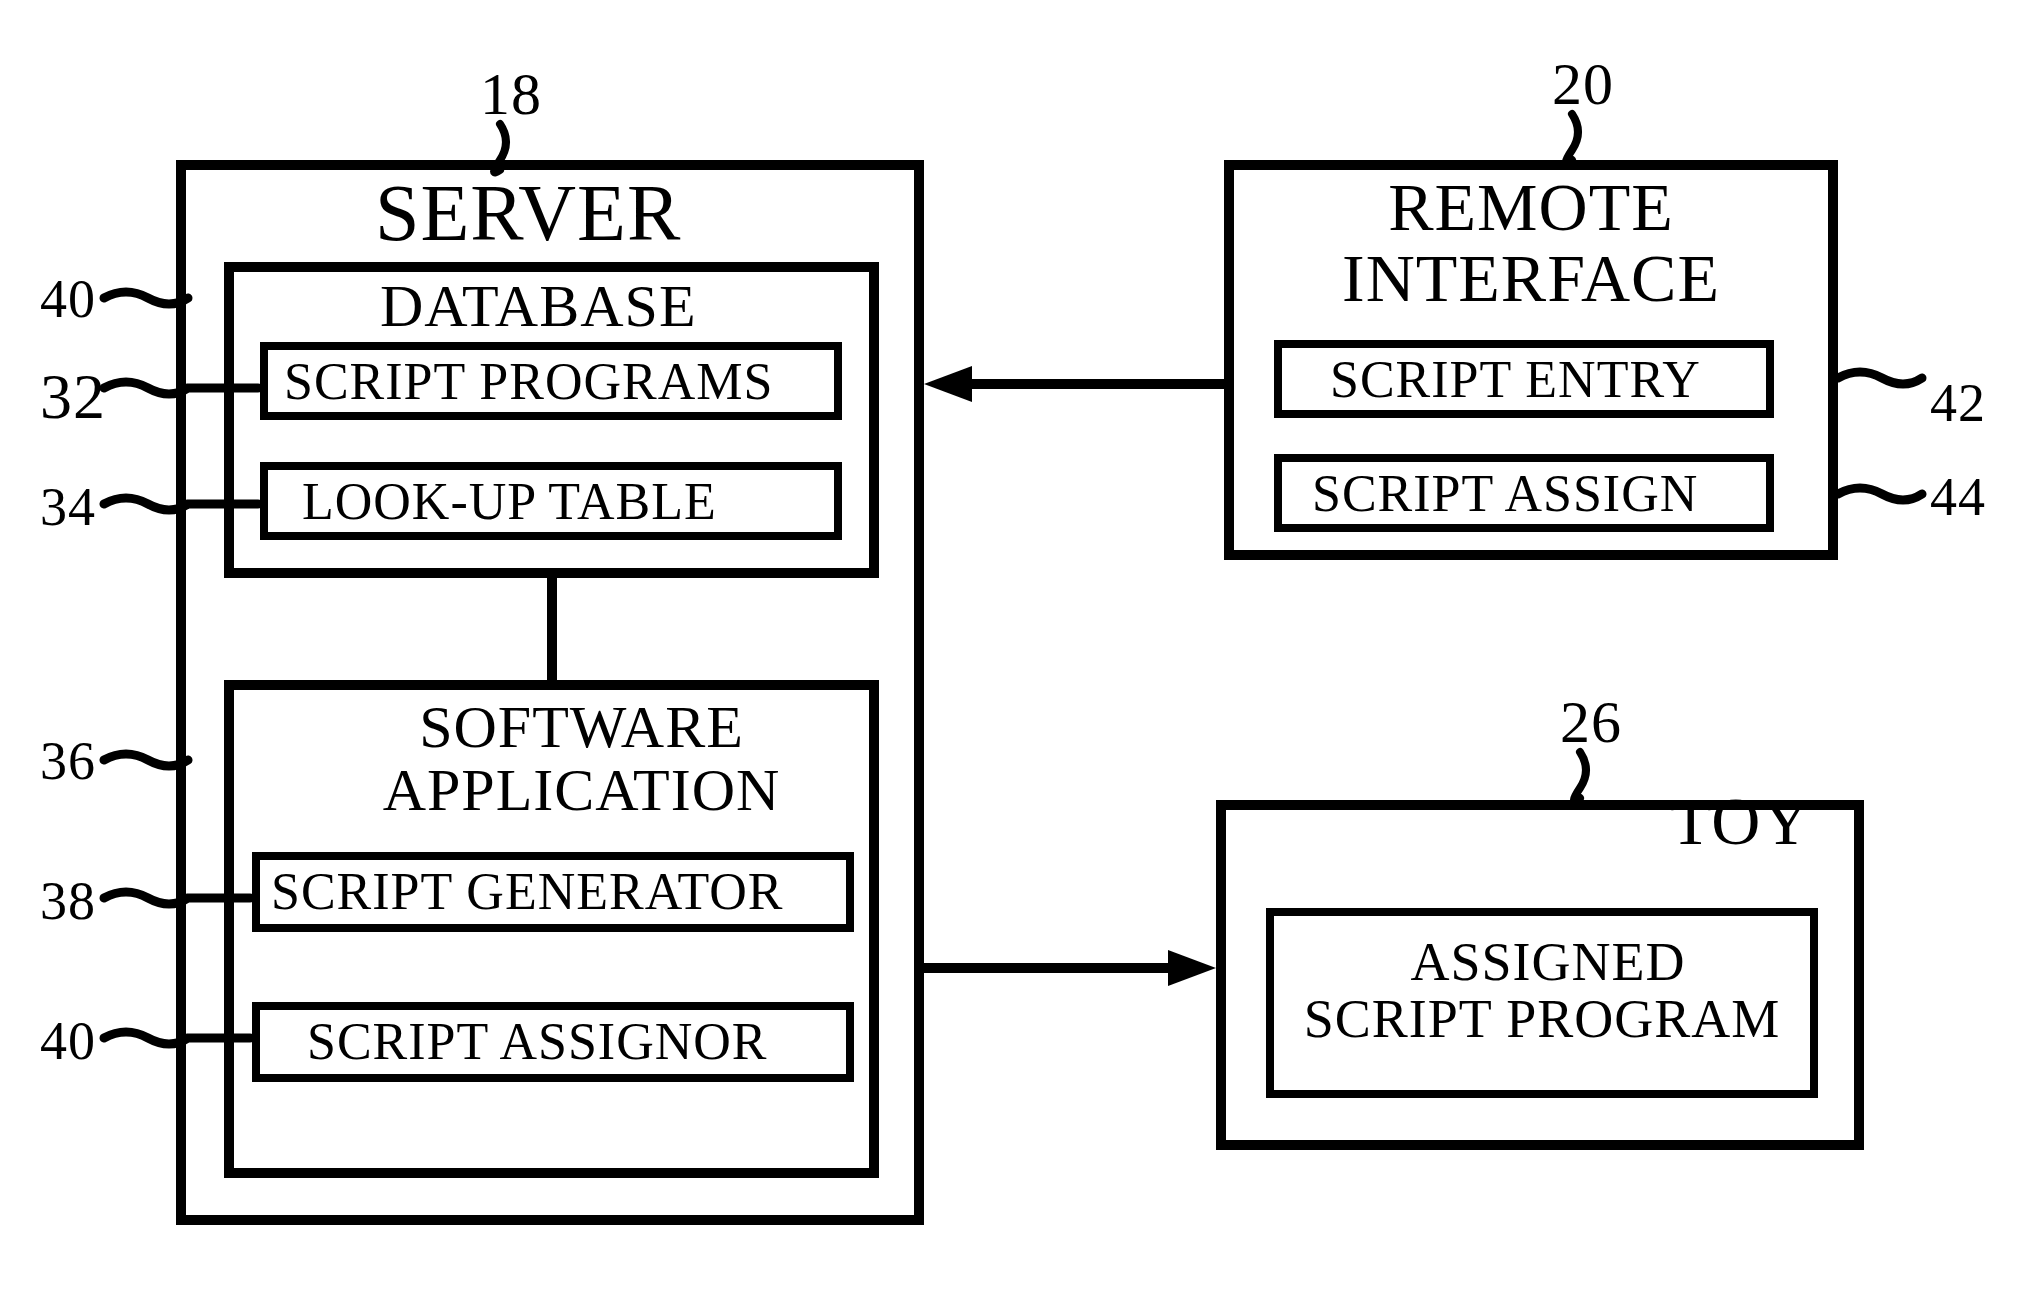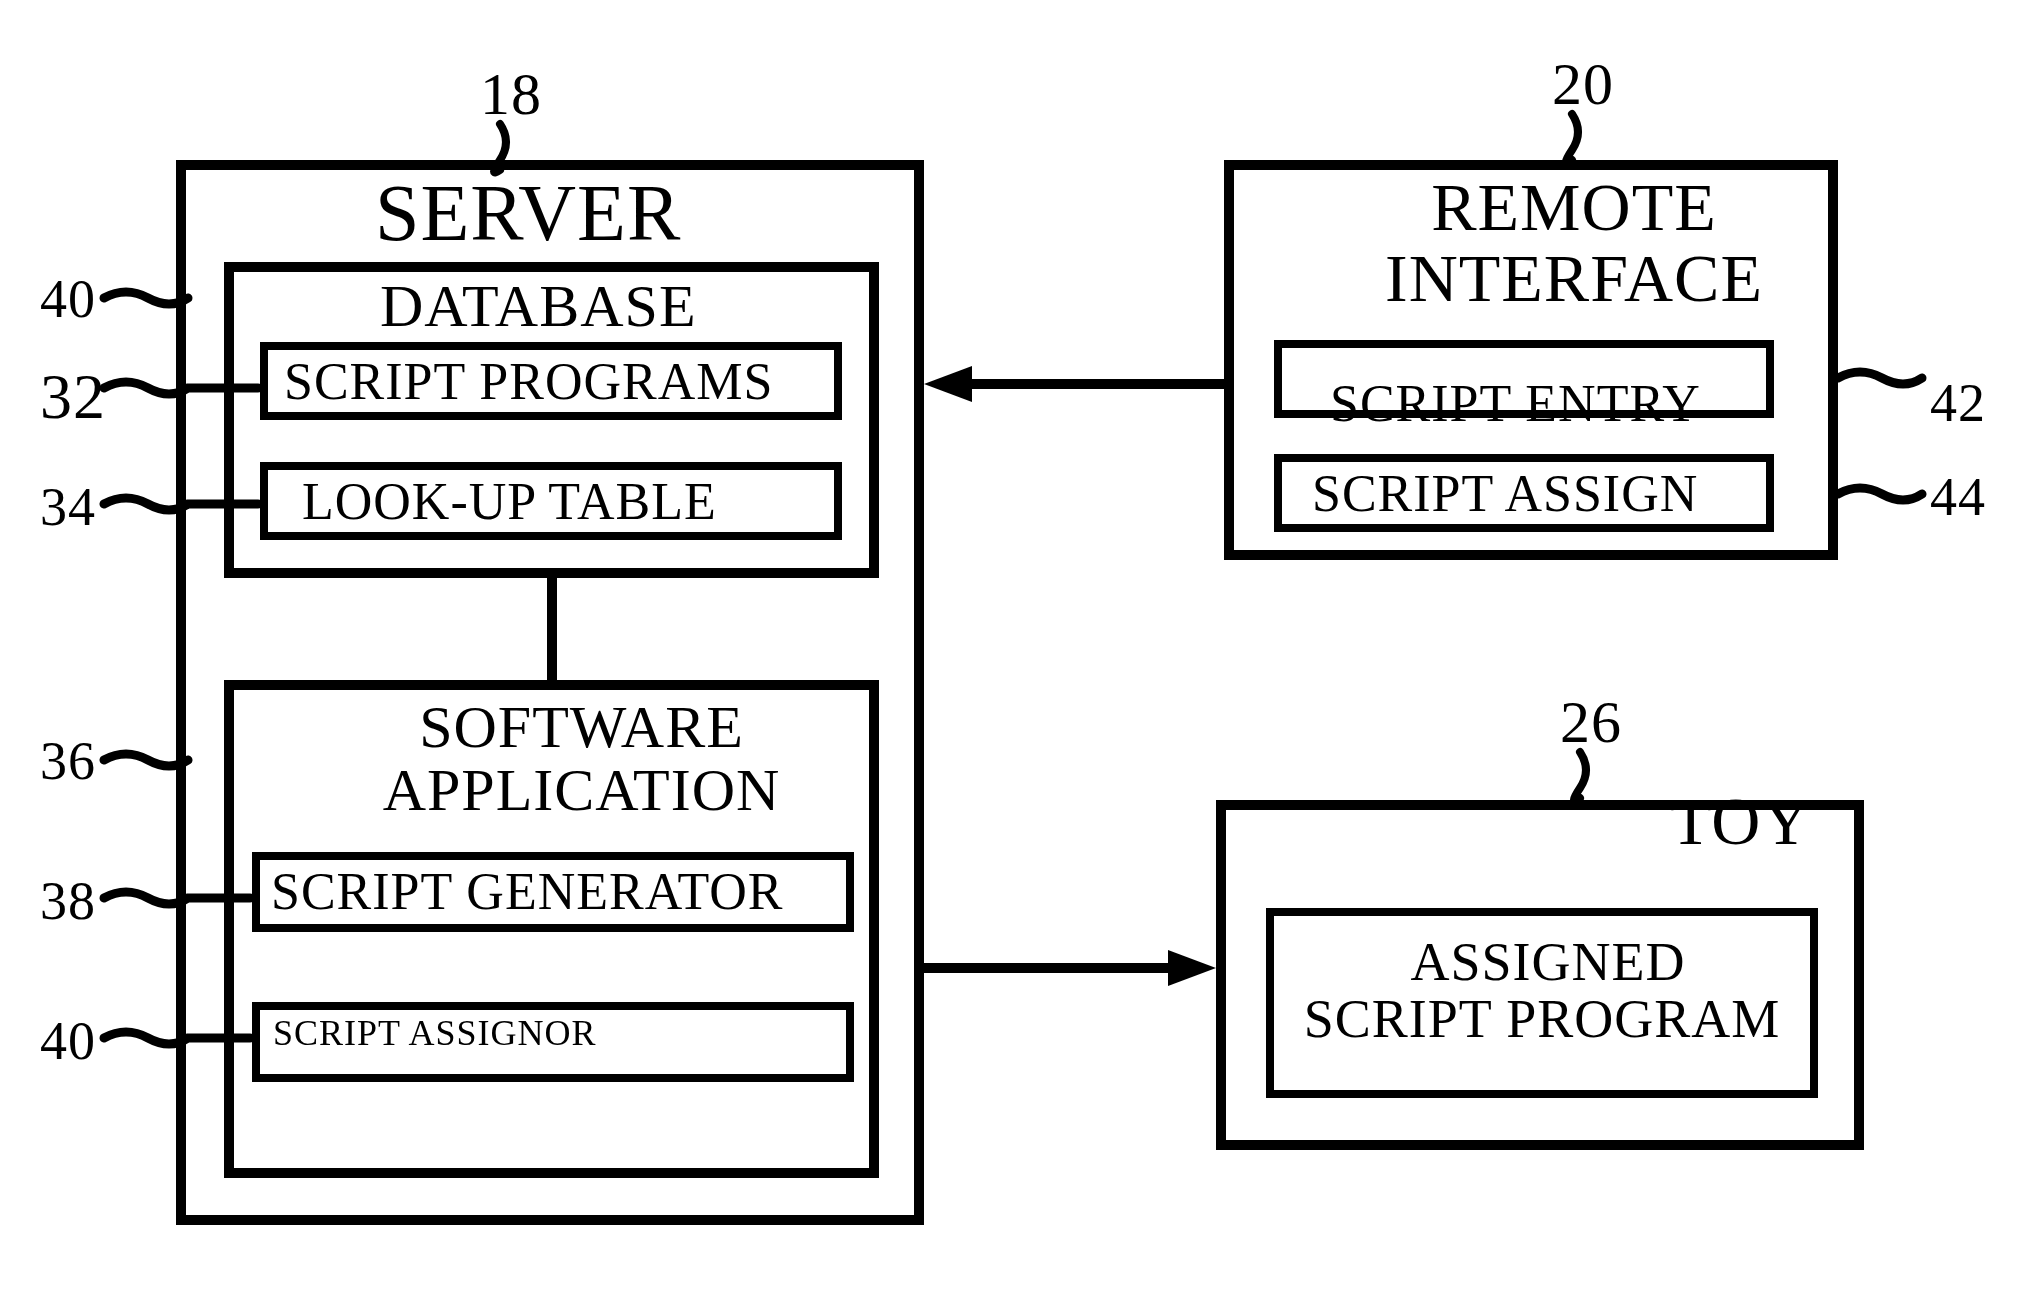--- a/index.html
+++ b/index.html
@@ -59,30 +59,30 @@
 <div class="box" style="left:224px; top:680px; width:655px; height:498px;"></div>
 <div class="clabel" style="left:224px; top:696px; width:715px; font-size:60px;">
   <span style="white-space:pre;">SOFTWARE
 APPLICATION</span>
 </div>
 
 <div class="box" style="left:252px; top:852px; width:602px; height:80px; border-width:8px;"></div>
 <div class="label" style="left:271px; top:862px; font-size:52px;">SCRIPT GENERATOR</div>
 
 <div class="box" style="left:252px; top:1002px; width:602px; height:80px; border-width:8px;"></div>
-<div class="label" style="left:273px; top:1012px; font-size:36px;">SCRIPT ASSIGNOR</div>
+<div class="label" style="left:307px; top:1012px; font-size:52px;">SCRIPT ASSIGNOR</div>
 
 <div class="box" style="left:1224px; top:160px; width:614px; height:400px;"></div>
-<div class="clabel" style="left:1224px; top:172px; width:614px; font-size:68px;padding-left:43px;">
+<div class="clabel" style="left:1224px; top:172px; width:614px; font-size:68px;">
   <span style="white-space:pre;">REMOTE
 INTERFACE</span>
 </div>
 
 <div class="box" style="left:1274px; top:340px; width:500px; height:78px; border-width:8px;"></div>
-<div class="label" style="left:1330px; top:350px; font-size:52px;margin-top:24px;">SCRIPT ENTRY</div>
+<div class="label" style="left:1330px; top:350px; font-size:52px;">SCRIPT ENTRY</div>
 
 <div class="box" style="left:1274px; top:454px; width:500px; height:78px; border-width:8px;"></div>
 <div class="label" style="left:1312px; top:464px; font-size:52px;">SCRIPT ASSIGN</div>
 
 <div class="box" style="left:1216px; top:800px; width:648px; height:350px;"></div>
 <div class="label" style="left:1670px; top:782px; font-size:68px;">TOY</div>
 
 <div class="box" style="left:1266px; top:908px; width:552px; height:190px; border-width:8px;"></div>
 <div class="clabel" style="left:1266px; top:934px; width:552px; font-size:54px;">
   <span style="white-space:pre;margin-left:12px;">ASSIGNED

